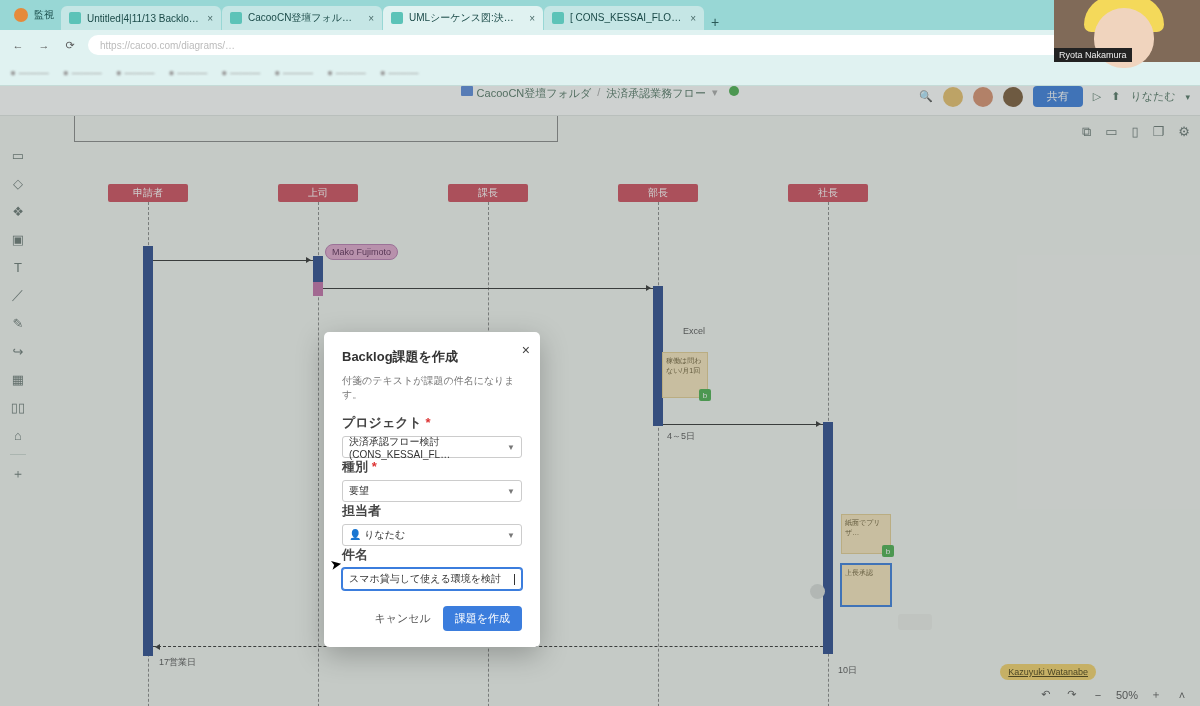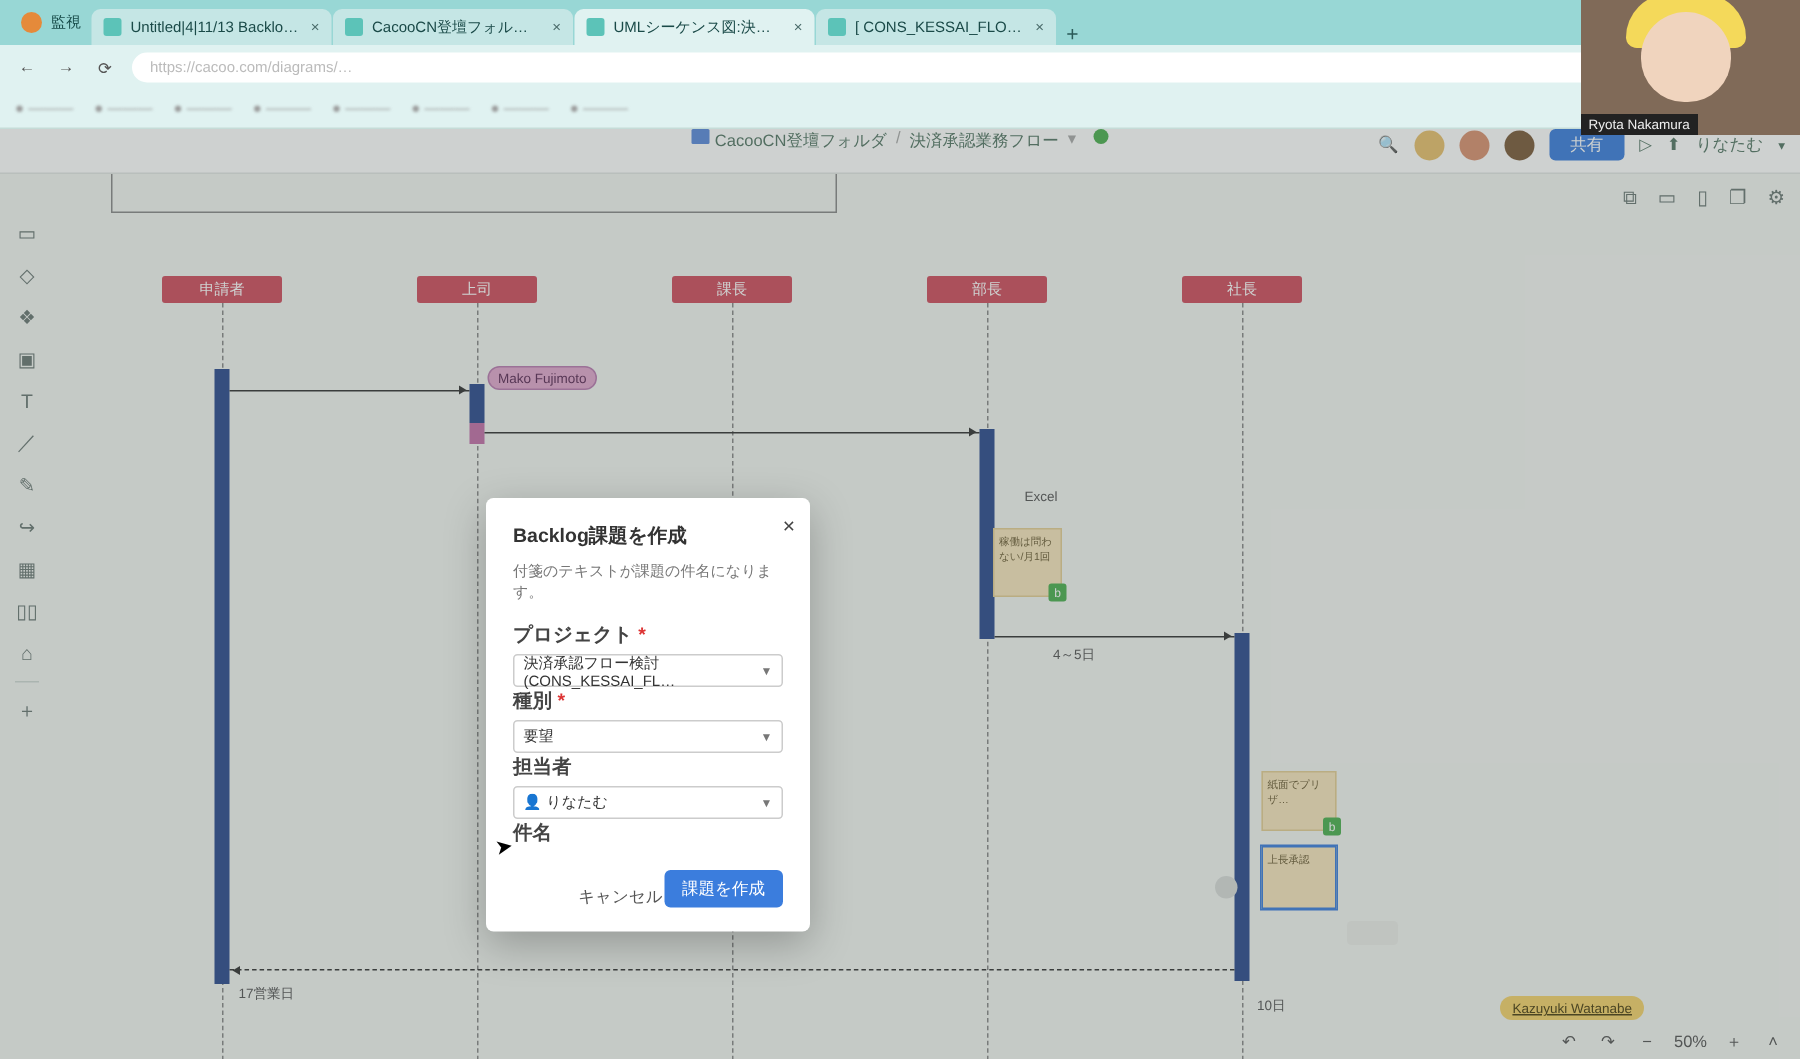--- a/index.html
+++ b/index.html
@@ -58,27 +58,27 @@
   
   .modal { position:absolute; z-index:10; left:324px; top:246px; width:216px; background:#fff; border-radius:5px; box-shadow:0 8px 28px rgba(0,0,0,.25); padding:16px 18px 16px; font-size:11px; color:#333; }
   .modal h3 { font-size:13px; font-weight:600; margin-bottom:8px; }
   .modal .desc { font-size:10px; color:#777; margin-bottom:12px; }
   .modal .x { position:absolute; right:10px; top:10px; font-size:14px; color:#444; cursor:pointer; }
   .fld-label { font-size:13px; color:#444; font-weight:700; margin-top:0; }
   .req { color:#d33; }
   .select, .input { width:100%; height:22px; border:1px solid #ccc; border-radius:3px; font-size:10px; padding:0 6px; margin-top:4px; background:#fff; display:flex; align-items:center; justify-content:space-between; }
   .input.focus { border-color:#3b7ddd; box-shadow:0 0 0 1px #3b7ddd; }
   .caret { font-size:8px;color:#777; }
-  .btnrow { display:flex; justify-content:flex-end; gap:1px; margin-top:16px; align-items:flex-end; }
+  .btnrow { display:flex; justify-content:flex-end; gap:12px; margin-top:16px; align-items:center; }
   .btn-cancel { font-size:11px; color:#555; }
   .btn-primary { background:#3b7ddd; color:#fff; font-size:11px; padding:5px 12px; border-radius:4px; }
   .cursor { position:absolute; z-index:11; left:330px; top:470px; font-size:14px; color:#000; transform:rotate(-10deg); }
 
   
-  .webcam { position:absolute; right:0; top:0; width:146px; height:90px; background:#806a58; z-index:50; }
+  .webcam { position:absolute; right:0; top:0; width:146px; height:62px; background:#806a58; z-index:50; }
   .webcam .name { position:absolute; left:0; bottom:0; background:#222; color:#eee; font-size:9px; padding:2px 5px; }
   .webcam .face { position:absolute; left:40px; top:8px; width:60px; height:60px; border-radius:50% 50% 48% 48%; background:#f0d4be; }
   .webcam .hair { position:absolute; left:30px; top:-4px; width:80px; height:36px; border-radius:40px 40px 10px 10px; background:#f4d95a; }
 
   .user-chip { position:absolute; right:104px; bottom:26px; background:#f4d26b; color:#4a3e10; font-size:9px; padding:3px 8px; border-radius:8px; z-index:2;text-decoration:underline; }
   .zoomrow { position:absolute; right:10px; bottom:4px; display:flex; align-items:center; gap:10px; font-size:11px; color:#555; z-index:2; }
   .zoomrow .zb { width:16px;text-align:center; }
 
   .right-actions { position:absolute; right:10px; top:38px; display:flex; gap:14px; z-index:2; color:#6a7874; font-size:13px; }
   .ball { position:absolute; width:15px;height:15px;border-radius:50%; background:#d8dcd9; }
@@ -193,21 +193,21 @@
     <div class="arrow" style="left:287px;top:172px;width:330px;"></div>
     <div class="arrow" style="left:627px;top:308px;width:160px;"></div>
     <div class="arrow dashed back" style="left:117px;top:530px;width:670px;"></div>
 
     <div class="note-tag" style="left:289px;top:128px;">Mako Fujimoto</div>
     <span class="label-time" style="left:647px;top:210px;">Excel</span>
     <div class="sticky" style="left:626px;top:236px;">
       <span>稼働は問わない/月1回</span>
       <span class="bl-badge">b</span>
     </div>
-    <span class="label-time" style="left:666px;top:314px;">4～5日</span>
+    <span class="label-time" style="left:631px;top:314px;">4～5日</span>
 
     <div class="sticky" style="left:805px;top:398px;width:50px;height:40px;">
       <span>紙面でプリザ…</span>
       <span class="bl-badge">b</span>
     </div>
     <div class="sticky" style="left:805px;top:448px;width:50px;height:42px;border:1px solid #3b7ddd;box-shadow:0 0 0 1px #3b7ddd;">
       <span>上長承認</span>
     </div>
     <div style="position:absolute;left:862px;top:498px;width:34px;height:16px;background:#eceee9;border-radius:3px;"></div>
 
@@ -255,20 +255,24 @@
         <span class="caret">▼</span>
       </div>
 
     <div class="fld-label">担当者</div>
     <div class="select">
       <span><span style="color:#cc8;">👤</span> <span>りなたむ</span></span>
       <span class="caret">▼</span>
     </div>
 
     <div class="fld-label">件名</div>
+    <div class="input focus">
+        <span>スマホ貸与して使える環境を検討</span>
+        <span style="border-left:1px solid #333;height:11px;"></span>
+      </div>
 
     <div class="btnrow">
       <span class="btn-cancel">キャンセル</span>
       <span class="btn-primary">課題を作成</span>
     </div>
   </div>
   <div class="cursor">➤</div>
 </div>
 
 <div class="webcam">

